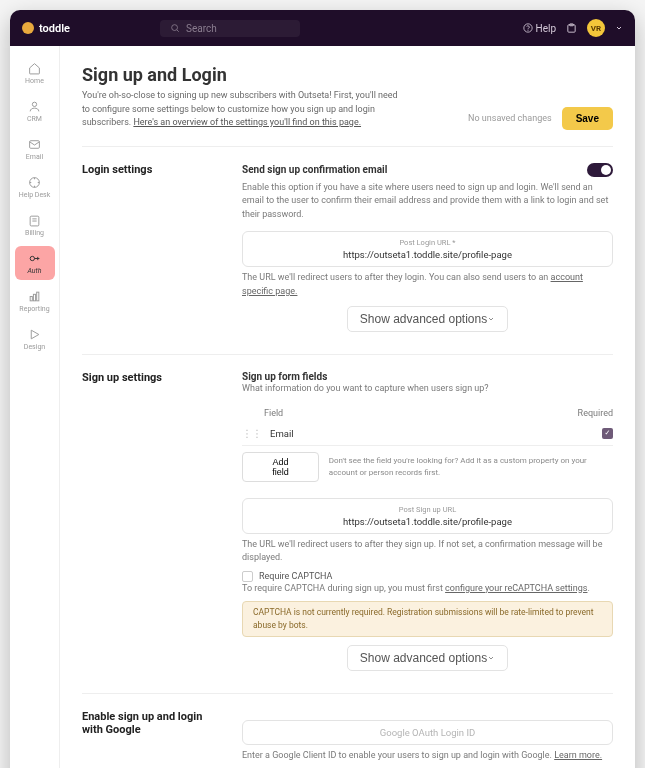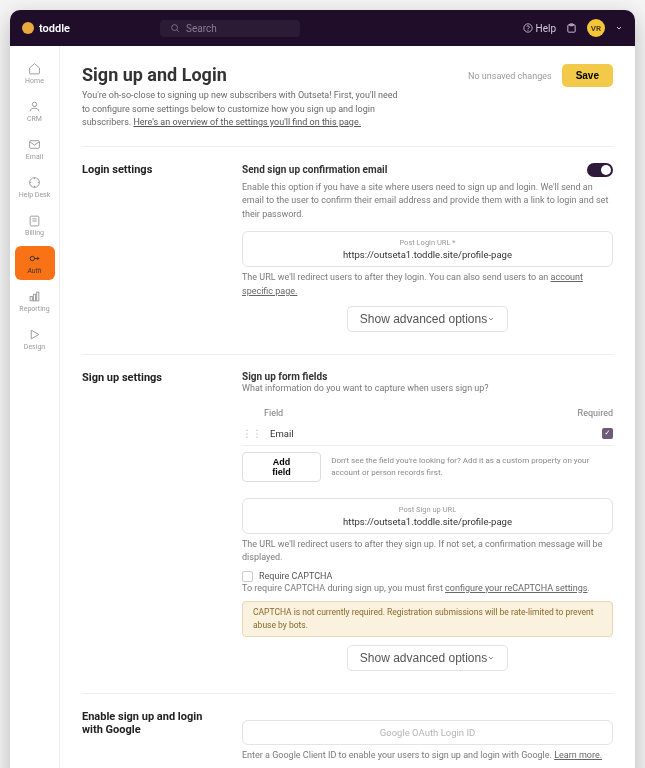--- a/index.html
+++ b/index.html
@@ -7,25 +7,25 @@
 .app-frame { width: 625px; background: #fff; border-radius: 10px; overflow: hidden; box-shadow: 0 8px 24px rgba(0,0,0,0.25); position: relative; }
 .top-bar { height: 36px; background: #1f0d29; display: flex; align-items: center; padding: 0 12px; color: #fff; }
 .brand { display: flex; align-items: center; gap: 5px; font-size: 11px; font-weight: 600; }
 .brand-dot { width: 12px; height: 12px; background: #e8a93d; border-radius: 50%; }
 .search-wrap { margin-left: 90px; display: flex; align-items: center; gap: 6px; color: #8a7d8f; font-size: 10px; background: rgba(255,255,255,0.06); padding: 3px 10px; border-radius: 4px; width: 140px; }
 .top-right { margin-left: auto; display: flex; align-items: center; gap: 10px; font-size: 10px; color: #d4c9d8; }
 .avatar { width: 18px; height: 18px; border-radius: 50%; background: #f3c63a; color: #5a3b00; font-size: 8px; font-weight: 700; display: flex; align-items: center; justify-content: center; }
 .body-row { display: flex; }
 .sidebar { width: 50px; background: #fff; border-right: 1px solid #eee; display: flex; flex-direction: column; align-items: center; padding: 10px 0; gap: 4px; }
 .sb-item { width: 40px; display: flex; flex-direction: column; align-items: center; gap: 2px; padding: 5px 0; color: #9b9b9b; font-size: 7px; cursor: pointer; border-radius: 6px; }
-.sb-item.active { background: #f97316; color: #333; font-style: italic; }
+.sb-item.active { background: #fca5a5; color: #333; font-style: italic; }
 .sb-ico { width: 14px; height: 14px; display: flex; align-items: center; justify-content: center; }
 .sb-spacer { flex: 1; }
 .main { flex: 1; padding: 18px 22px; font-size: 10px; color: #333; }
-.page-header { display: flex; justify-content: space-between; align-items: flex-start; }
+.page-header { display: flex; justify-content: space-between; align-items: flex-end; }
 .page-title { font-size: 18px; font-weight: 700; margin-bottom: 4px; }
 .page-desc { font-size: 9px; color: #6a6a6a; line-height: 1.5; max-width: 320px; }
 .page-desc a { color: #555; text-decoration: underline; }
 .hdr-actions { display: flex; align-items: center; gap: 10px; }
 .unsaved { font-size: 9px; color: #9a9a9a; }
 .save-btn { background: #f3c94a; border: none; padding: 6px 14px; border-radius: 5px; font-size: 10px; font-weight: 600; cursor: pointer; }
 hr.div { border: none; border-top: 1px solid #eee; margin: 16px 0; }
 .section { display: flex; gap: 20px; margin-bottom: 22px; }
 .section-title { width: 140px; font-size: 11px; font-weight: 700; color: #222; flex-shrink: 0; }
 .section-body { flex: 1; }
@@ -40,21 +40,21 @@
 .field-value { font-size: 9.5px; color: #333; }
 .adv-btn { border: 1px solid #e3e3e3; background: #fff; padding: 5px 12px; border-radius: 5px; font-size: 12px; color: #555; cursor: pointer; display: inline-flex; align-items: center; margin-top: 8px; }
 .center { text-align: center; }
 .tbl { margin-top: 8px; }
 .tbl-head { display: flex; justify-content: space-between; font-size: 9px; color: #7a7a7a; padding: 4px 0; }
 .tbl-row { display: flex; justify-content: space-between; align-items: center; padding: 6px 0; font-size: 9.5px; }
 .tbl-row .left { display: flex; align-items: center; gap: 8px; }
 .drag { color: #bbb; font-size: 10px; }
 .chk { width: 11px; height: 11px; background: #6e5a78; border-radius: 2px; display: flex; align-items: center; justify-content: center; color: #fff; font-size: 7px; }
 .add-row { display: flex; align-items: center; gap: 10px; padding: 6px 0; border-top: 1px solid #eee; }
-.add-btn { border: 1px solid #ddd; background: #fff; padding: 4px 24px; border-radius: 4px; font-size: 9px; font-weight: 700; cursor: pointer; }
+.add-btn { border: 1px solid #ddd; background: #fff; padding: 4px 24px; border-radius: 4px; font-size: 9px; font-weight: 400; cursor: pointer; }
 .add-help { font-size: 8px; color: #8a8a8a; line-height: 1.4; }
 .warn-box { background: #fbf1df; border: 1px solid #e8d8b3; border-radius: 4px; padding: 4px 10px; font-size: 8.5px; color: #8a6a2a; line-height: 1.5; margin-top: 6px; }
 .cb-row { display: flex; align-items: center; gap: 6px; font-size: 9px; color: #555; margin-top: 6px; }
 .cb { width: 11px; height: 11px; border: 1px solid #ccc; border-radius: 2px; }
 .field-box.ghost .field-value { color: #b5b5b5; }
 svg { display: block; }
 </style>
 </head>
 <body>
 

